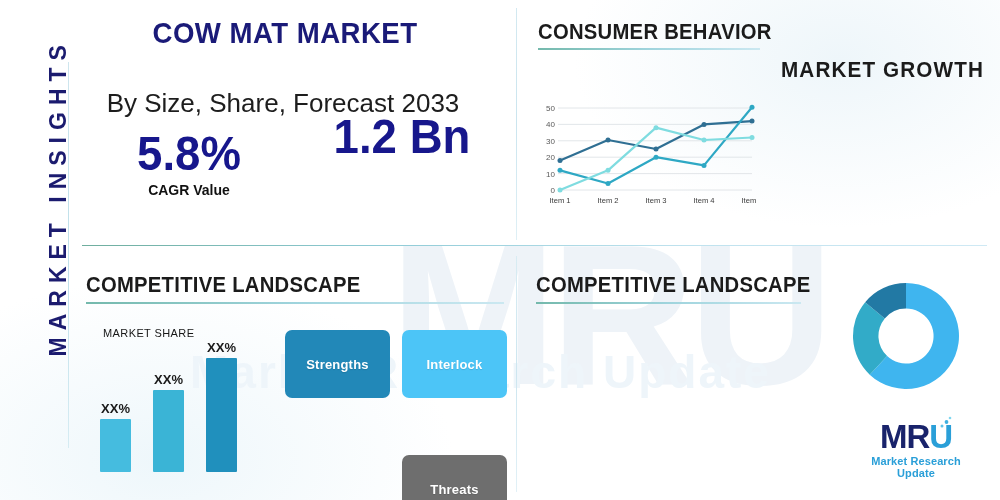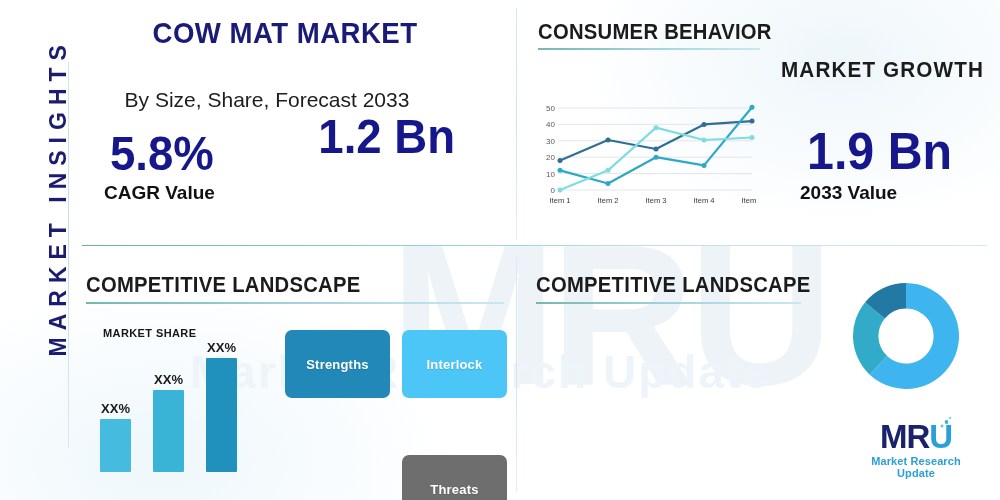--- a/index.html
+++ b/index.html
@@ -61,29 +61,29 @@
 
   
   .main-title{
     position:absolute;left:85px;top:16px;width:400px;
     text-align:center;
     font-size:30px;font-weight:700;letter-spacing:.5px;
     color:#1a1a78;
     transform:scaleX(.92);transform-origin:center;
   }
   .subtitle{
-    position:absolute;left:67px;top:88px;width:400px;
-    text-align:center;font-size:21px;color:#1d1d1d;font-weight:400;
-  }
-  .kpi{position:absolute;}
+    position:absolute;left:83px;top:88px;width:400px;
+    text-align:center;font-size:26px;color:#1d1d1d;font-weight:400;
+  }
+  .kpi{position:absolute;text-align:center;}
   .kpi .big{
     font-size:49px;font-weight:700;color:#17178c;line-height:54px;
     transform:scaleX(.93);transform-origin:center;
   }
-  .kpi .cap{font-size:19px;font-weight:700;color:#111;margin-top:2px;}
+  .kpi .cap{font-size:14px;font-weight:700;color:#111;margin-top:2px;}
   #kpi-cagr{left:104px;top:126px;width:170px;}
   #kpi-2026{left:312px;top:109px;width:180px;}
 
   
   .sec-head{
     position:absolute;font-size:22px;font-weight:700;color:#1b1b1b;
     letter-spacing:.3px;transform:scaleX(.92);transform-origin:left center;
   }
   #consumer-behavior-title{left:538px;top:19px;}
   .sec-underline{
@@ -101,21 +101,21 @@
 
   
   .linechart{position:absolute;left:538px;top:100px;width:218px;height:112px;}
   .linechart svg{display:block;}
 
   
   #competitive-landscape-left-title{left:86px;top:272px;}
   #competitive-landscape-left-underline{left:86px;top:302px;width:418px;}
   .market-share-cap{
     position:absolute;left:103px;top:327px;
-    font-size:11px;font-weight:700;color:#171717;letter-spacing:.4px;
+    font-size:11px;font-weight:400;color:#171717;letter-spacing:.4px;
   }
   .bars{position:absolute;left:100px;top:340px;width:160px;height:132px;}
   .bar-col{position:absolute;bottom:0;width:31px;}
   .bar-col .val{
     position:absolute;bottom:100%;left:50%;transform:translateX(-50%);
     font-size:13px;font-weight:700;color:#1a1a1a;white-space:nowrap;margin-bottom:3px;
   }
   .bar-col .bar{width:31px;border-radius:1px;}
 
   .swot{position:absolute;left:285px;top:330px;width:222px;height:103px;}
@@ -214,24 +214,20 @@
         <circle cx="214" cy="7.179999999999993" r="2.5" fill="#2ea8c4"></circle>
         <polyline points="22,90 70,70.32 118,27.68 166,39.980000000000004 214,37.519999999999996" fill="none" stroke="#7fdce0" stroke-width="2.2" stroke-linejoin="round" stroke-linecap="round"></polyline>
         <circle cx="22" cy="90" r="2.5" fill="#7fdce0"></circle>
         <circle cx="70" cy="70.32" r="2.5" fill="#7fdce0"></circle>
         <circle cx="118" cy="27.68" r="2.5" fill="#7fdce0"></circle>
         <circle cx="166" cy="39.980000000000004" r="2.5" fill="#7fdce0"></circle>
         <circle cx="214" cy="37.519999999999996" r="2.5" fill="#7fdce0"></circle>
       </svg>
   </div>
 
-  <div class="kpi" id="kpi-2033">
-    <div class="big">1.9 Bn</div>
-    <div class="cap">2033 Value</div>
-  </div>
 
   <div class="sec-head" id="competitive-landscape-left-title">COMPETITIVE LANDSCAPE</div>
   <div class="sec-underline" id="competitive-landscape-left-underline"></div>
 
   <div class="market-share-cap">MARKET SHARE</div>
   <div class="bars" id="bar-chart">
       <div class="bar-col" style="left: 0px;">
         <div class="val">XX%</div>
         <div class="bar" style="height: 52.8px; background: rgb(69, 188, 223);"></div>
       </div>

